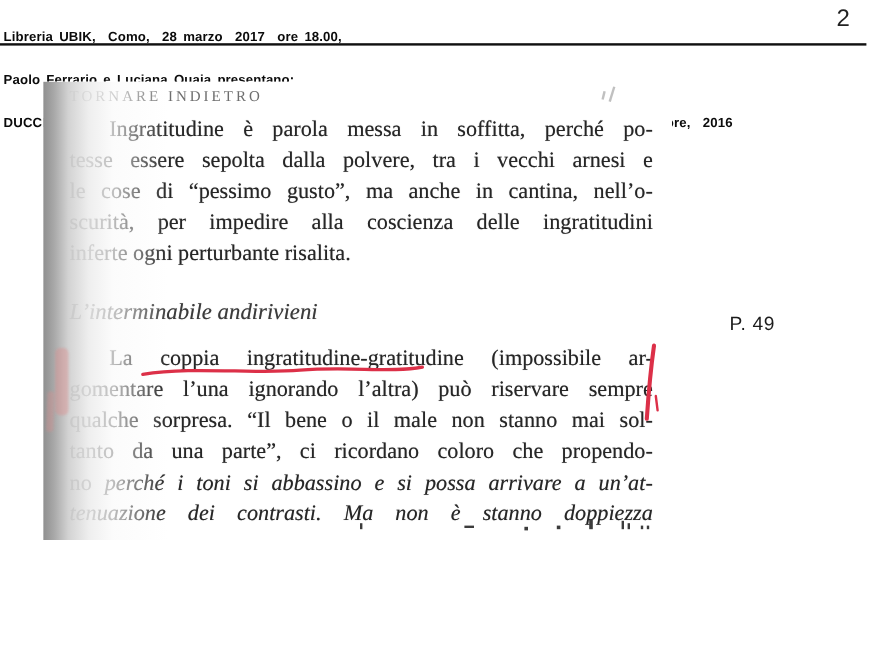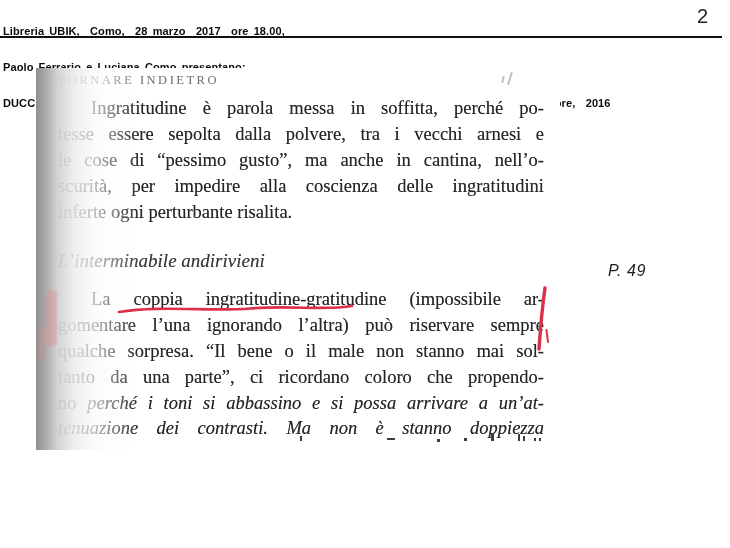--- a/index.html
+++ b/index.html
@@ -43,30 +43,30 @@
   
   .shadow{position:absolute;left:0;top:0;bottom:0;width:104px;pointer-events:none;z-index:5;
     background:linear-gradient(90deg,#8f8f8f 0px,#a8a8a8 9px,rgba(208,208,208,0.95) 21px,
       rgba(236,236,236,0.88) 38px,rgba(250,250,250,0.72) 58px,rgba(255,255,255,0) 104px);}
   
   .pink{position:absolute;z-index:6;border-radius:4px;filter:blur(1.1px);}
   .pink.b1{left:10px;top:222px;width:11px;height:56px;background:rgba(222,140,140,0.42);}
   .pink.b2{left:3px;top:258px;width:6px;height:34px;background:rgba(222,140,140,0.34);transform:rotate(2deg);}
   .redsvg{position:absolute;left:0;top:0;z-index:7;}
   
-  .pnote{position:absolute;left:608px;top:262px;font-size:16px;color:#1c1c1c;letter-spacing:0.5px;font-style:italic;}
+  .pnote{position:absolute;left:608px;top:262px;font-size:16px;color:#1c1c1c;letter-spacing:0.5px;}
 </style>
 </head>
 <body>
 
 <div class="page">
 
   <div class="hdr">
     <div>Libreria UBIK,  Como,  28 marzo  2017  ore 18.00,</div>
-    <div>Paolo Ferrario e Luciana Como presentano:</div>
+    <div>Paolo Ferrario e Luciana Quaia presentano:</div>
     <div>DUCCIO DEMETRIO,  Ingratitudine,  La memoria breve della riconoscenza,  Raffaello  Cortina  Editore,  2016</div>
   </div>
   <div class="pagenum">2</div>
   <div class="rule"></div>
 
   <div class="scan">
 
     <div class="runhead">TORNARE INDIETRO</div>
     <div class="fpn">
         <i></i>

